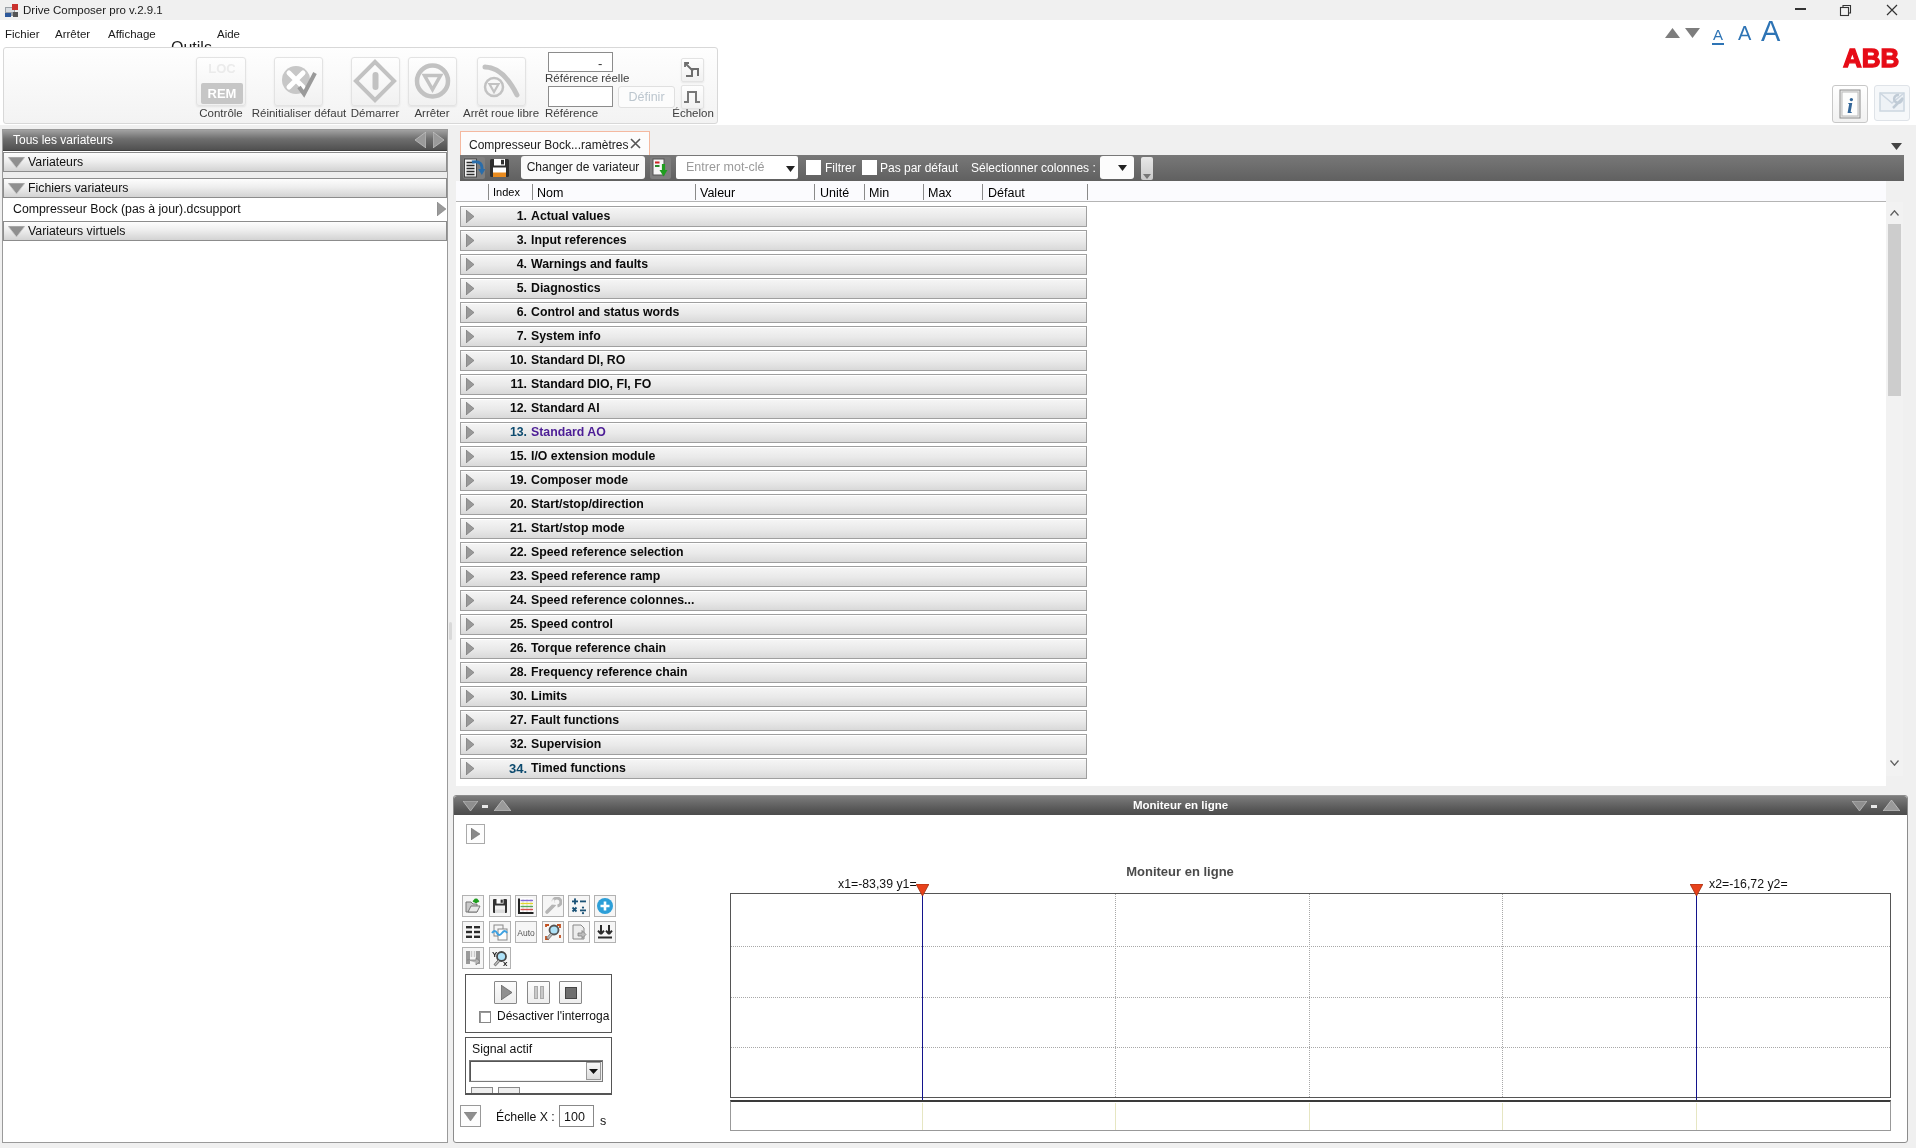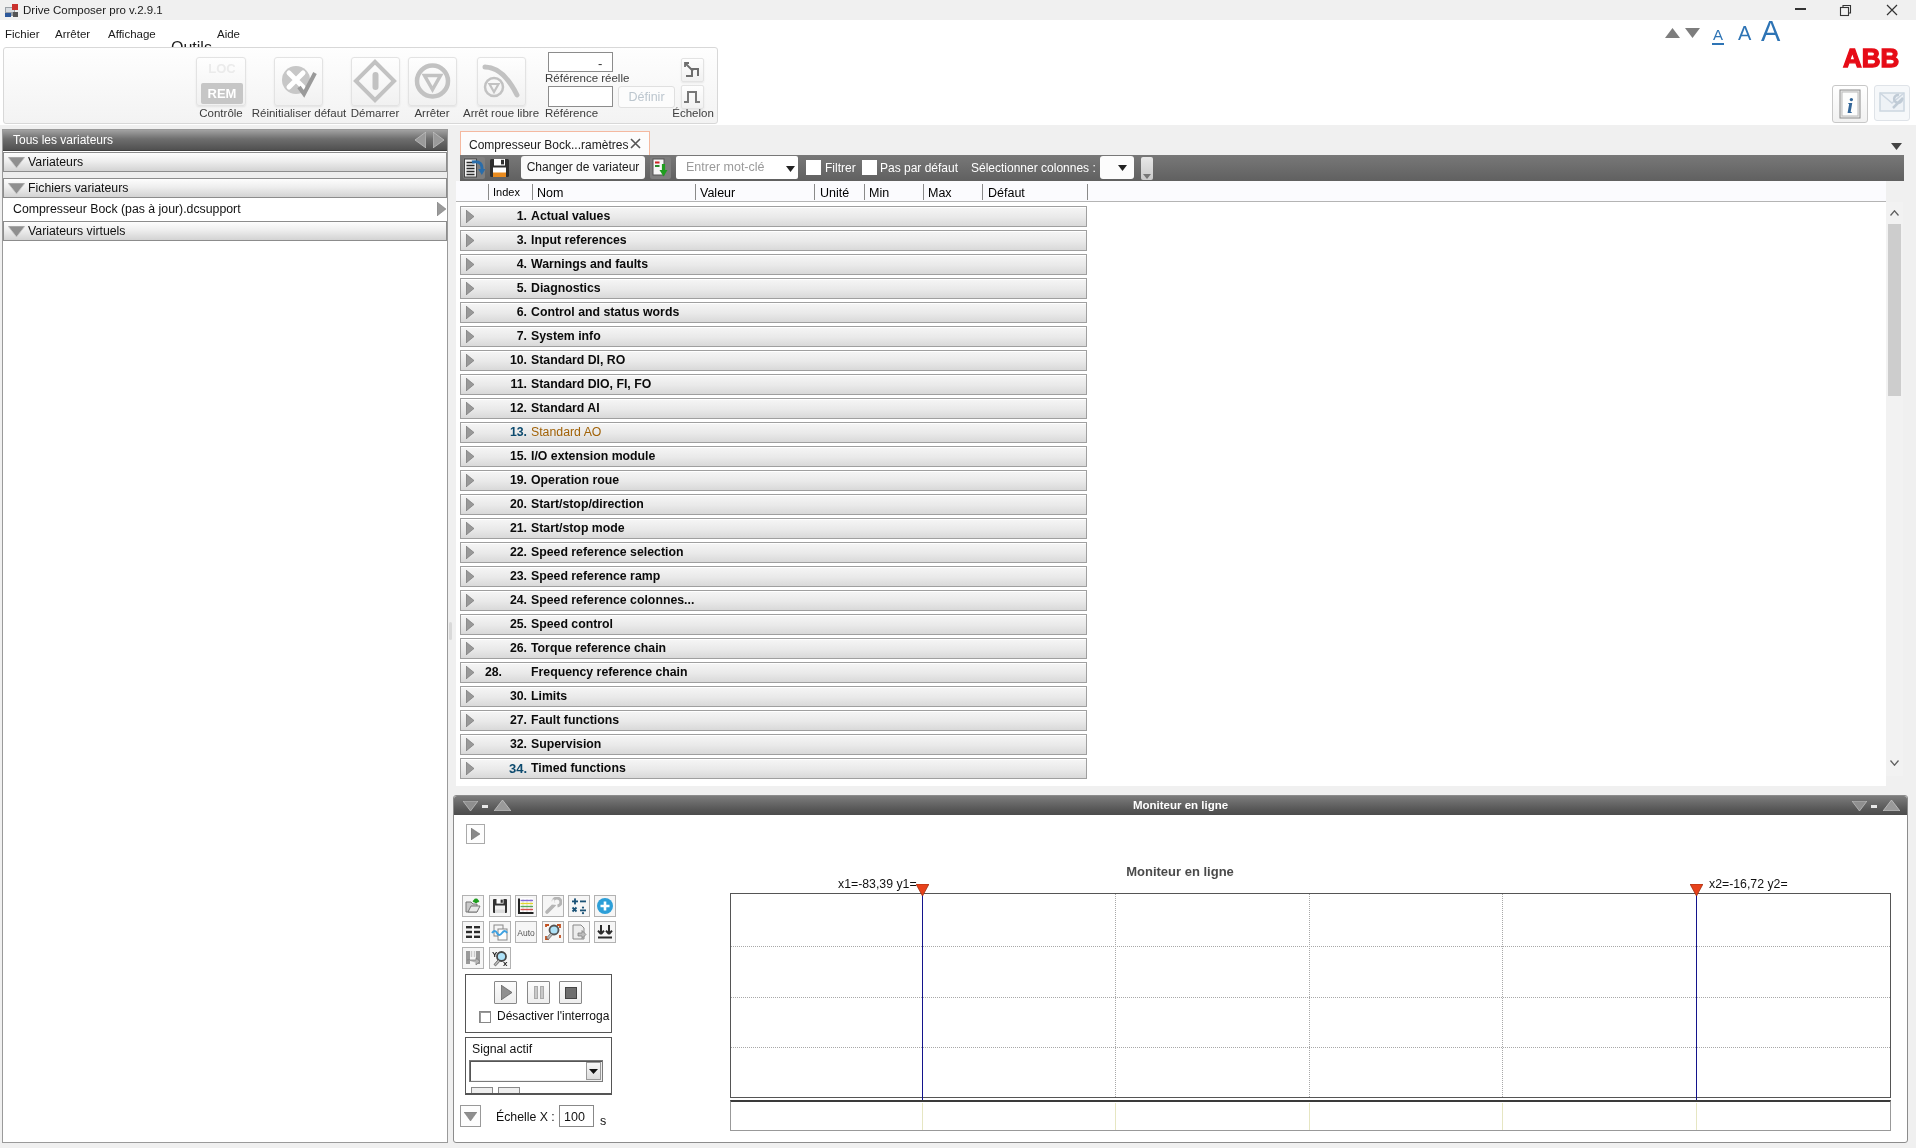--- a/index.html
+++ b/index.html
@@ -261,33 +261,33 @@
 <svg class="a" style="left:466px;top:402px" width="8" height="13">
     <polygon points="0,0 8,6.5 0,13" fill="#999" stroke="#6e6e6e" stroke-width="0.6"></polygon>
   </svg>
 <div class="a" style="left:460px;top:401px;width:67px;text-align:right;font-size:12.3px;font-weight:bold;color:#0a0a0a">12.</div>
 <div class="a" style="left:531px;top:401px;font-size:12.3px;font-weight:bold;color:#0a0a0a;white-space:nowrap">Standard AI</div>
 <div class="a row" style="left:460px;top:422px;width:627px;height:21px"></div>
 <svg class="a" style="left:466px;top:426px" width="8" height="13">
     <polygon points="0,0 8,6.5 0,13" fill="#999" stroke="#6e6e6e" stroke-width="0.6"></polygon>
   </svg>
 <div class="a" style="left:460px;top:425px;width:67px;text-align:right;font-size:12.3px;font-weight:bold;color:#0c4a6e">13.</div>
-<div class="a" style="left:531px;top:425px;font-size:12.3px;font-weight:normal;color:#a16207;white-space:nowrap">Standard AO</div>
+<div class="a" style="left:531px;top:425px;font-size:12.3px;font-weight:bold;color:#4c1d95;white-space:nowrap">Standard AO</div>
 <div class="a row" style="left:460px;top:446px;width:627px;height:21px"></div>
 <svg class="a" style="left:466px;top:450px" width="8" height="13">
     <polygon points="0,0 8,6.5 0,13" fill="#999" stroke="#6e6e6e" stroke-width="0.6"></polygon>
   </svg>
 <div class="a" style="left:460px;top:449px;width:67px;text-align:right;font-size:12.3px;font-weight:bold;color:#0a0a0a">15.</div>
 <div class="a" style="left:531px;top:449px;font-size:12.3px;font-weight:bold;color:#0a0a0a;white-space:nowrap">I/O extension module</div>
 <div class="a row" style="left:460px;top:470px;width:627px;height:21px"></div>
 <svg class="a" style="left:466px;top:474px" width="8" height="13">
     <polygon points="0,0 8,6.5 0,13" fill="#999" stroke="#6e6e6e" stroke-width="0.6"></polygon>
   </svg>
 <div class="a" style="left:460px;top:473px;width:67px;text-align:right;font-size:12.3px;font-weight:bold;color:#0a0a0a">19.</div>
-<div class="a" style="left:531px;top:473px;font-size:12.3px;font-weight:bold;color:#0a0a0a;white-space:nowrap">Operation roue</div>
+<div class="a" style="left:531px;top:473px;font-size:12.3px;font-weight:bold;color:#0a0a0a;white-space:nowrap">Composer mode</div>
 <div class="a row" style="left:460px;top:494px;width:627px;height:21px"></div>
 <svg class="a" style="left:466px;top:498px" width="8" height="13">
     <polygon points="0,0 8,6.5 0,13" fill="#999" stroke="#6e6e6e" stroke-width="0.6"></polygon>
   </svg>
 <div class="a" style="left:460px;top:497px;width:67px;text-align:right;font-size:12.3px;font-weight:bold;color:#0a0a0a">20.</div>
 <div class="a" style="left:531px;top:497px;font-size:12.3px;font-weight:bold;color:#0a0a0a;white-space:nowrap">Start/stop/direction</div>
 <div class="a row" style="left:460px;top:518px;width:627px;height:21px"></div>
 <svg class="a" style="left:466px;top:522px" width="8" height="13">
     <polygon points="0,0 8,6.5 0,13" fill="#999" stroke="#6e6e6e" stroke-width="0.6"></polygon>
   </svg>
@@ -320,21 +320,21 @@
 <div class="a row" style="left:460px;top:638px;width:627px;height:21px"></div>
 <svg class="a" style="left:466px;top:642px" width="8" height="13">
     <polygon points="0,0 8,6.5 0,13" fill="#999" stroke="#6e6e6e" stroke-width="0.6"></polygon>
   </svg>
 <div class="a" style="left:460px;top:641px;width:67px;text-align:right;font-size:12.3px;font-weight:bold;color:#0a0a0a">26.</div>
 <div class="a" style="left:531px;top:641px;font-size:12.3px;font-weight:bold;color:#0a0a0a;white-space:nowrap">Torque reference chain</div>
 <div class="a row" style="left:460px;top:662px;width:627px;height:21px"></div>
 <svg class="a" style="left:466px;top:666px" width="8" height="13">
     <polygon points="0,0 8,6.5 0,13" fill="#999" stroke="#6e6e6e" stroke-width="0.6"></polygon>
   </svg>
-<div class="a" style="left:460px;top:665px;width:67px;text-align:center;font-size:12.3px;font-weight:bold;color:#0a0a0a">28.</div>
+<div class="a" style="left:460px;top:665px;width:67px;text-align:right;font-size:12.3px;font-weight:bold;color:#0a0a0a">28.</div>
 <div class="a" style="left:531px;top:665px;font-size:12.3px;font-weight:bold;color:#0a0a0a;white-space:nowrap">Frequency reference chain</div>
 <div class="a row" style="left:460px;top:686px;width:627px;height:21px"></div>
 <svg class="a" style="left:466px;top:690px" width="8" height="13">
     <polygon points="0,0 8,6.5 0,13" fill="#999" stroke="#6e6e6e" stroke-width="0.6"></polygon>
   </svg>
 <div class="a" style="left:460px;top:689px;width:67px;text-align:right;font-size:12.3px;font-weight:bold;color:#0a0a0a">30.</div>
 <div class="a" style="left:531px;top:689px;font-size:12.3px;font-weight:bold;color:#0a0a0a;white-space:nowrap">Limits</div>
 <div class="a row" style="left:460px;top:710px;width:627px;height:21px"></div>
 <svg class="a" style="left:466px;top:714px" width="8" height="13">
     <polygon points="0,0 8,6.5 0,13" fill="#999" stroke="#6e6e6e" stroke-width="0.6"></polygon>

